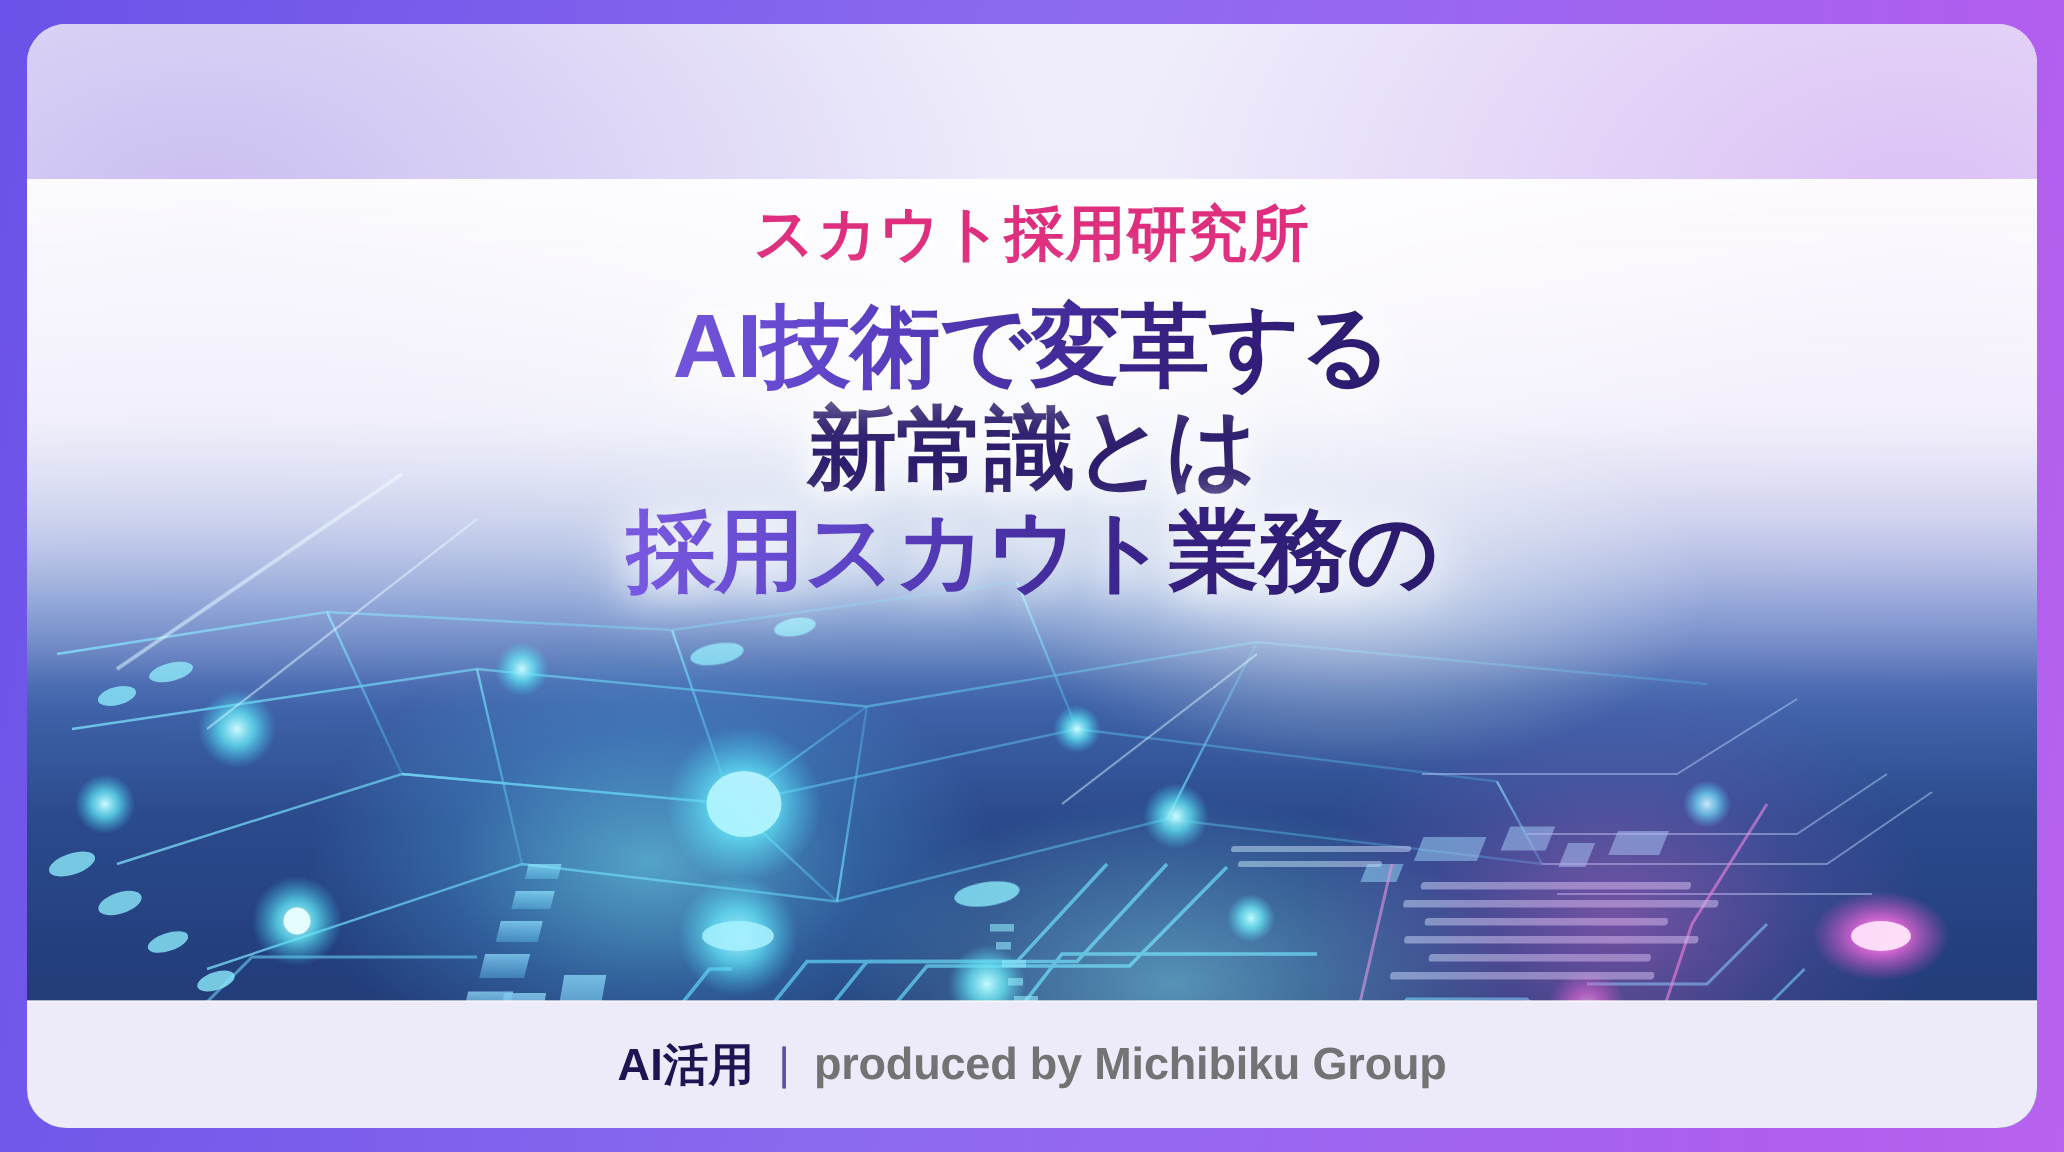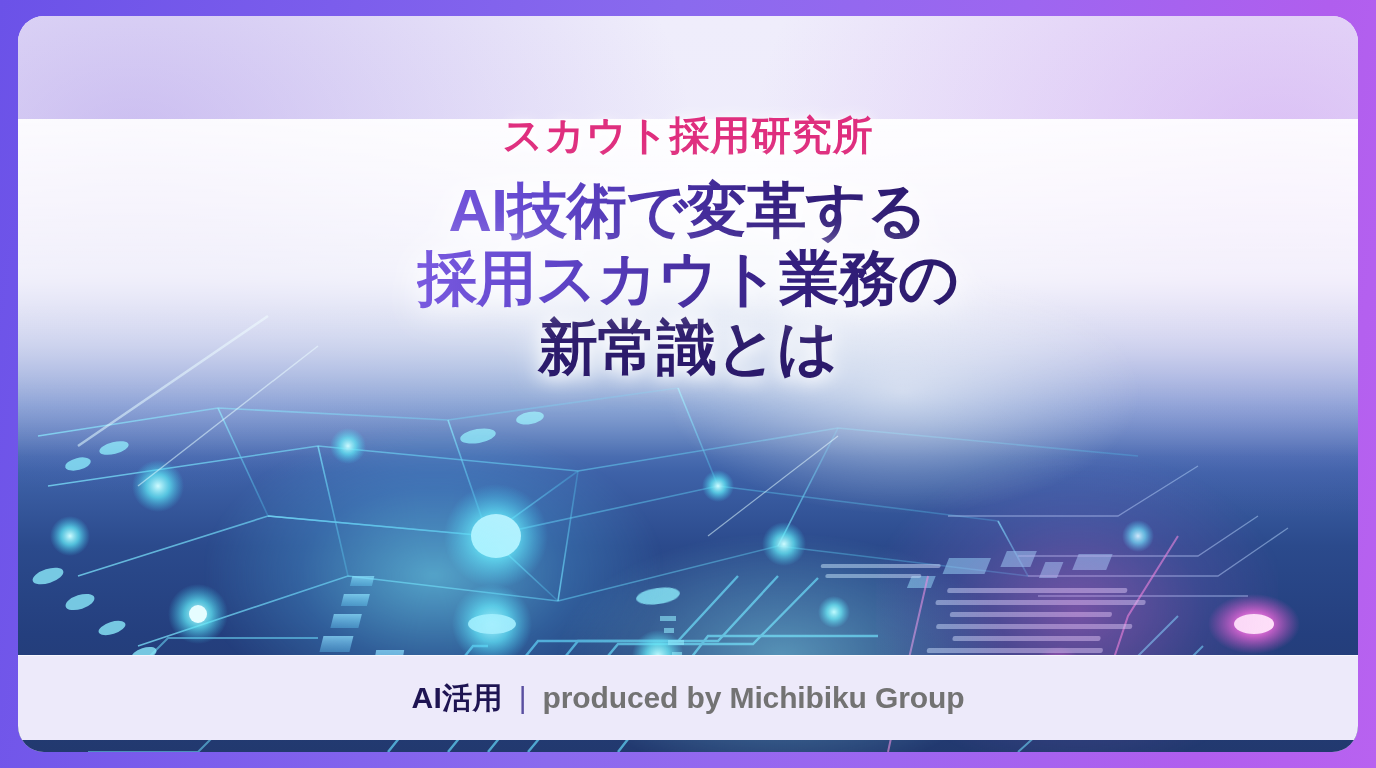--- a/index.html
+++ b/index.html
@@ -84,20 +84,21 @@
   .content {
     position:absolute; inset:0;
     display:flex; flex-direction:column; align-items:center;
     padding-top:92px;
     text-align:center;
   }
   .eyebrow {
     font-size:40px; font-weight:700; letter-spacing:.02em;
     color:#DF2E7E;
     text-shadow:0 2px 10px rgba(255,255,255,.95), 0 0 18px rgba(255,255,255,.8);
+    margin-top:20px;
   }
   .headline {
     margin-top:14px;
     font-weight:900;
     font-size:60px;
     line-height:1.14;
     letter-spacing:-.01em;
   }
   .hl-line { display:block; white-space:nowrap; }
   .hl-line.g {
@@ -106,21 +107,21 @@
     -webkit-text-fill-color:transparent; color:transparent;
     filter:drop-shadow(0 3px 12px rgba(255,255,255,.9)) drop-shadow(0 0 22px rgba(255,255,255,.75));
   }
   .hl-line.d {
     color:#2B1A6B;
     text-shadow:0 3px 16px rgba(255,255,255,.95), 0 0 26px rgba(255,255,255,.85), 0 0 46px rgba(255,255,255,.6);
   }
 
   
   .footer {
-    position:absolute; left:0; right:0; bottom:12px;
+    position:absolute; left:0; right:0; bottom:0;
     height:85px;
     background:#EDEAFA;
     border-top:1px solid rgba(255,255,255,.6);
     display:flex; align-items:center; justify-content:center;
     gap:16px;
   }
   .footer-jp { font-size:30px; font-weight:800; color:#1E1452; letter-spacing:.01em; }
   .footer-sep { font-size:30px; font-weight:400; color:#5A4FA0; }
   .footer-en { font-size:30px; font-weight:800; color:#737373; letter-spacing:-.004em; }
 </style>
@@ -300,22 +301,22 @@
       <div class="bloom-b"></div>
       <div class="bloom-c"></div>
       <div class="bloom-d"></div>
     </div>
 
     <div class="content">
       <div class="eyebrow">スカウト採用研究所</div>
 
       <h1 class="headline">
         <span class="hl-line g">AI技術で変革する</span>
+        <span class="hl-line d">新常識とは</span>
         <span class="hl-line g">採用スカウト業務の</span>
-        <span class="hl-line d">新常識とは</span>
       </h1>
     </div>
 
     <div class="footer">
       <span class="footer-jp">AI活用</span>
       <span class="footer-sep">|</span>
       <span class="footer-en">produced by Michibiku Group</span>
     </div>
 
   </div>

